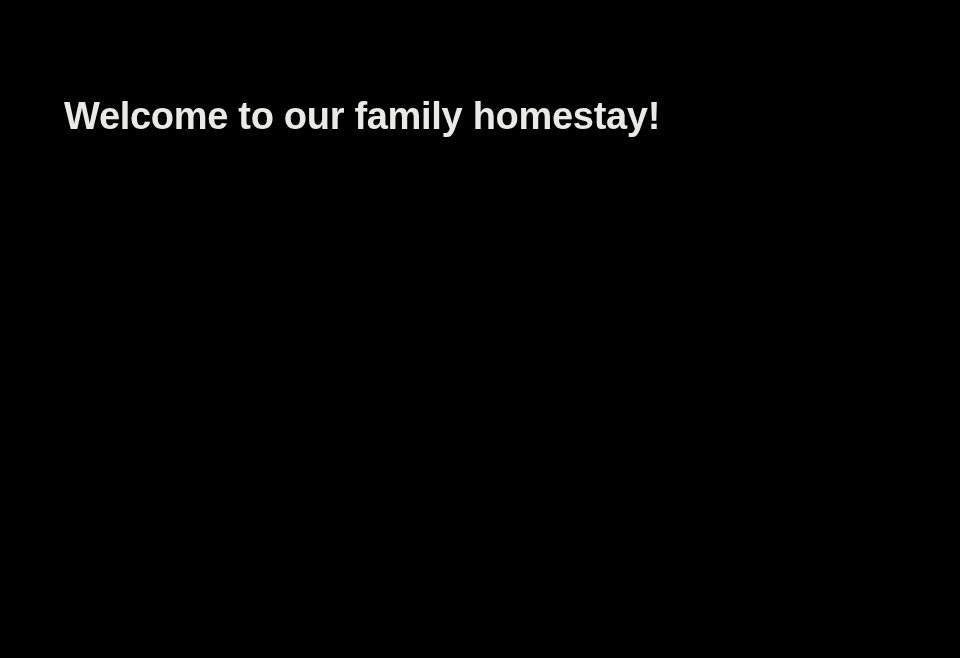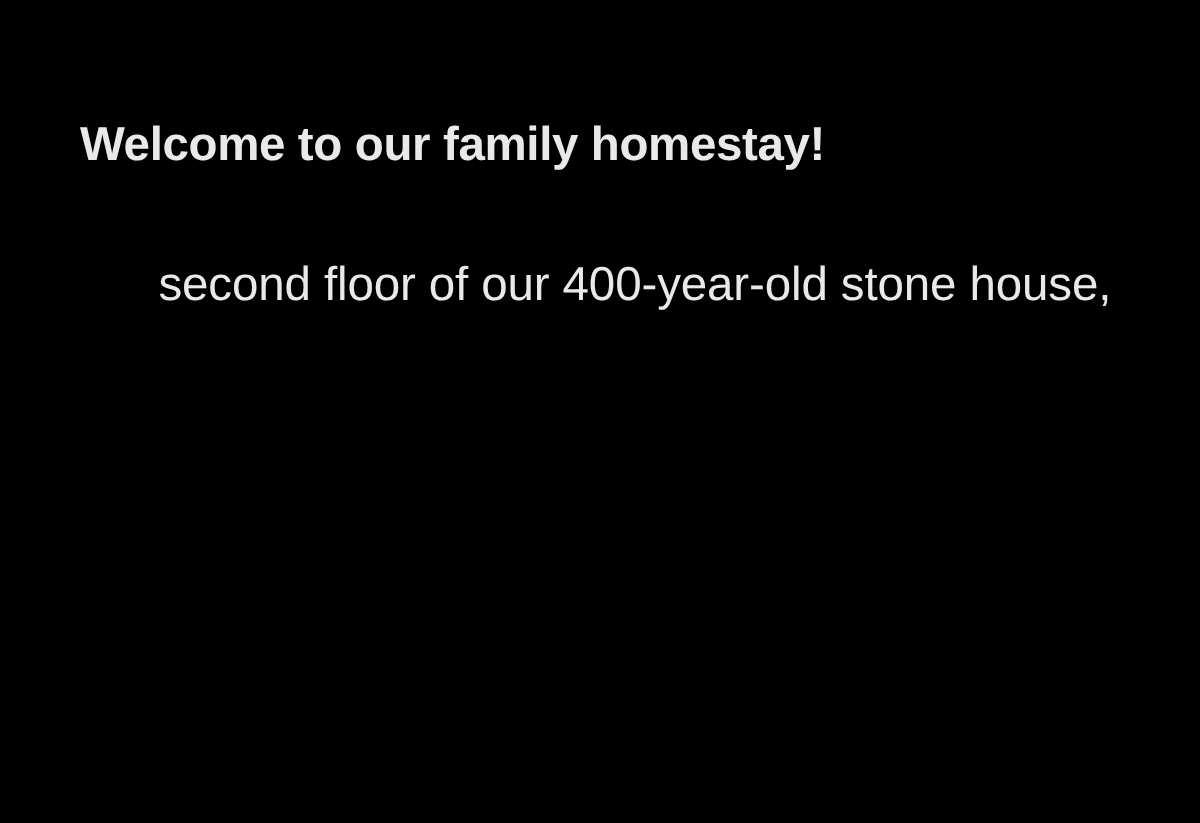--- a/index.html
+++ b/index.html
@@ -49,23 +49,20 @@
 <body>
 
 <div id="screen">
 
   <div id="note-card">
 
     <div class="note-line heading">Welcome to our family homestay!</div>
 
 
 
-    <div class="note-line">
-      <span>second floor of our 400-year-old stone house,</span>
-    </div>
 
     <div class="note-line">
       
     </div>
 
   </div>
 
 </div>
 
 </body></html>

